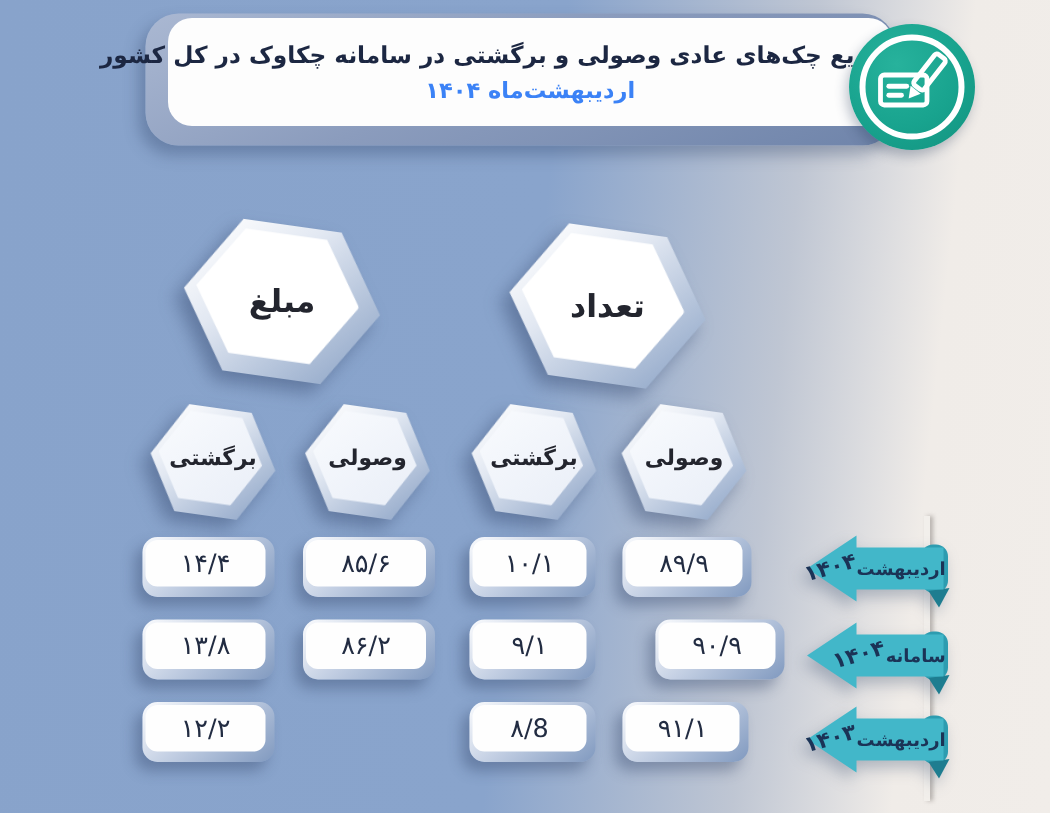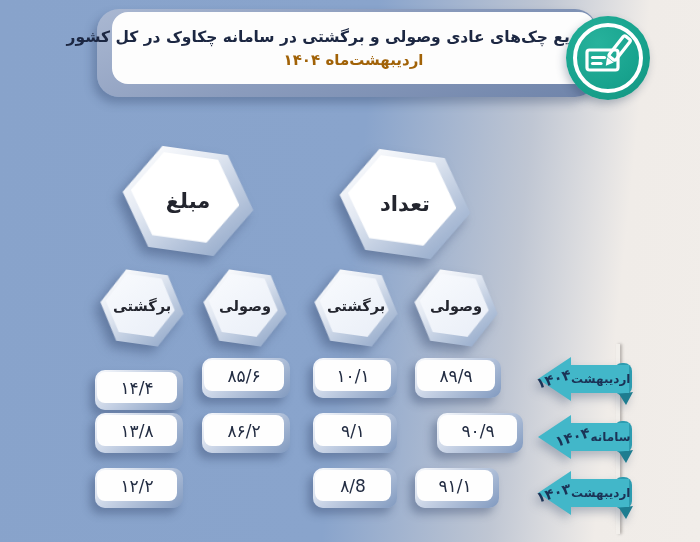--- a/index.html
+++ b/index.html
@@ -16,21 +16,21 @@
     position:absolute; left:97px; top:9px; width:500px; height:88px; border-radius:22px;
     background: linear-gradient(155deg, #aab8d2 0%, #8b9cbd 45%, #6f84aa 100%);
     box-shadow: -4px 6px 10px rgba(47,66,103,0.35);
   }
   .hdr-face {
     position:absolute; left:112px; top:12px; width:483px; height:72px; border-radius:16px;
     background:#fdfdfd; display:flex; flex-direction:column; align-items:center; justify-content:center;
     gap:5px; direction:rtl; z-index:2;
   }
   .hdr-line1 { font-size:15.5px; font-weight:700; color:#1c2742; white-space:nowrap; }
-  .hdr-line2 { font-size:15px;  font-weight:700; color:#a16207; }
+  .hdr-line2 { font-size:15px;  font-weight:700; color:#3b82f6; }
   .hdr-icon {
     position:absolute; left:566px; top:16px; width:84px; height:84px; border-radius:50%;
     background: radial-gradient(circle at 38% 32%, #27b29c 0%, #18a38e 55%, #13917e 100%);
     box-shadow: -2px 4px 8px rgba(40,60,90,0.30); z-index:3;
   }
   .hdr-icon svg { position:absolute; inset:0; width:100%; height:100%; }
 
   
   .hex { position:absolute; }
   .hex-shape { position:absolute; inset:0; transform:rotate(8deg); filter:drop-shadow(-5px 7px 6px rgba(44,62,100,0.42)); }
@@ -143,21 +143,21 @@
     <div class="hex-label">برگشتی</div>
   </div>
   <div class="hex small" style="left:414px; top:272px; width:84px; height:72px;">
     <div class="hex-shape">
         <div class="hex-outer"></div>
         <div class="hex-inner"></div>
       </div>
     <div class="hex-label">وصولی</div>
   </div>
 
-  <div class="pill" style="left:95px;  top:358px; width:88px;margin-top:12px;">
+  <div class="pill" style="left:95px;  top:358px; width:88px;">
     <div class="pill-back"></div>
       <div class="pill-face">۱۴/۴</div>
   </div>
   <div class="pill" style="left:202px; top:358px; width:88px;text-align:center;">
     <div class="pill-back"></div>
       <div class="pill-face">۸۵/۶</div>
   </div>
   <div class="pill" style="left:313px; top:358px; width:84px;">
     <div class="pill-back"></div>
       <div class="pill-face">۱۰/۱</div>

